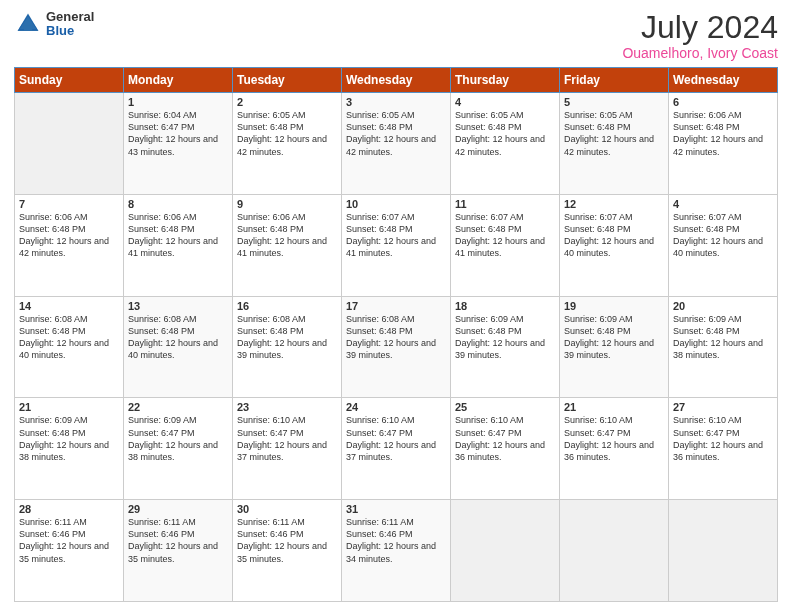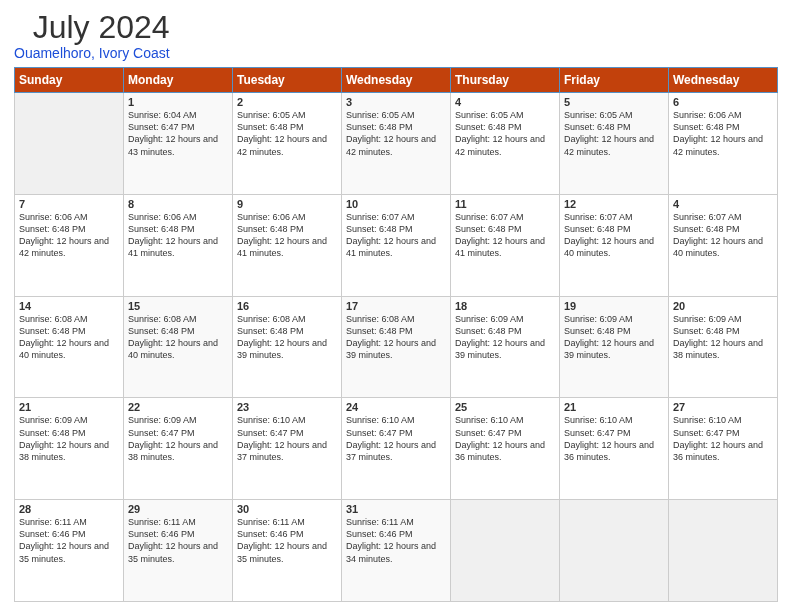--- a/index.html
+++ b/index.html
@@ -51,21 +51,21 @@
       text-align: right;
     }
     .main-title {
       font-size: 32px;
       font-weight: normal;
       color: #333;
       line-height: 1.1;
     }
     .subtitle {
       font-size: 14px;
-      color: #1d4ed8;
+      color: #ec4899;
     }
     .calendar {
       flex: 1;
       border-collapse: collapse;
       width: 100%;
       font-size: 10px;
     }
     .calendar thead tr th {
       background-color: #c2410c;
       color: white;
@@ -103,20 +103,31 @@
     }
     .empty-cell {
       background: #f0f0f0 !important;
     }
   </style>
 </head>
 <body>
 
 <div class="page">
   <div class="header">
+    <div class="logo">
+      <svg class="logo-icon" viewBox="0 0 40 40" xmlns="http://www.w3.org/2000/svg">
+        <polygon points="20,5 35,30 5,30" fill="#2c6fad"></polygon>
+        <polygon points="20,8 33,28 7,28" fill="none" stroke="#1a5fa8" stroke-width="1"></polygon>
+        <rect x="14" y="22" width="12" height="8" fill="#2c6fad"></rect>
+      </svg>
+      <div class="logo-text">
+        <span class="logo-general">General</span>
+        <span class="logo-blue">Blue</span>
+      </div>
+    </div>
     <div class="title-section">
       <div class="main-title">July 2024</div>
       <div class="subtitle">Ouamelhoro, Ivory Coast</div>
     </div>
   </div>
 
   <table class="calendar">
     <thead>
       <tr>
       <th>Sunday</th>
@@ -185,21 +196,21 @@
             <span class="day-num">4</span>
             <div class="day-info">Sunrise: 6:07 AM<br>Sunset: 6:48 PM<br>Daylight: 12 hours and 40 minutes.</div>
           </td>
         </tr>
         <tr>
           <td>
             <span class="day-num">14</span>
             <div class="day-info">Sunrise: 6:08 AM<br>Sunset: 6:48 PM<br>Daylight: 12 hours and 40 minutes.</div>
           </td>
           <td>
-            <span class="day-num">15</span>
+            <span class="day-num">13</span>
             <div class="day-info">Sunrise: 6:08 AM<br>Sunset: 6:48 PM<br>Daylight: 12 hours and 40 minutes.</div>
           </td>
           <td>
             <span class="day-num">16</span>
             <div class="day-info">Sunrise: 6:08 AM<br>Sunset: 6:48 PM<br>Daylight: 12 hours and 39 minutes.</div>
           </td>
           <td>
             <span class="day-num">17</span>
             <div class="day-info">Sunrise: 6:08 AM<br>Sunset: 6:48 PM<br>Daylight: 12 hours and 39 minutes.</div>
           </td>

